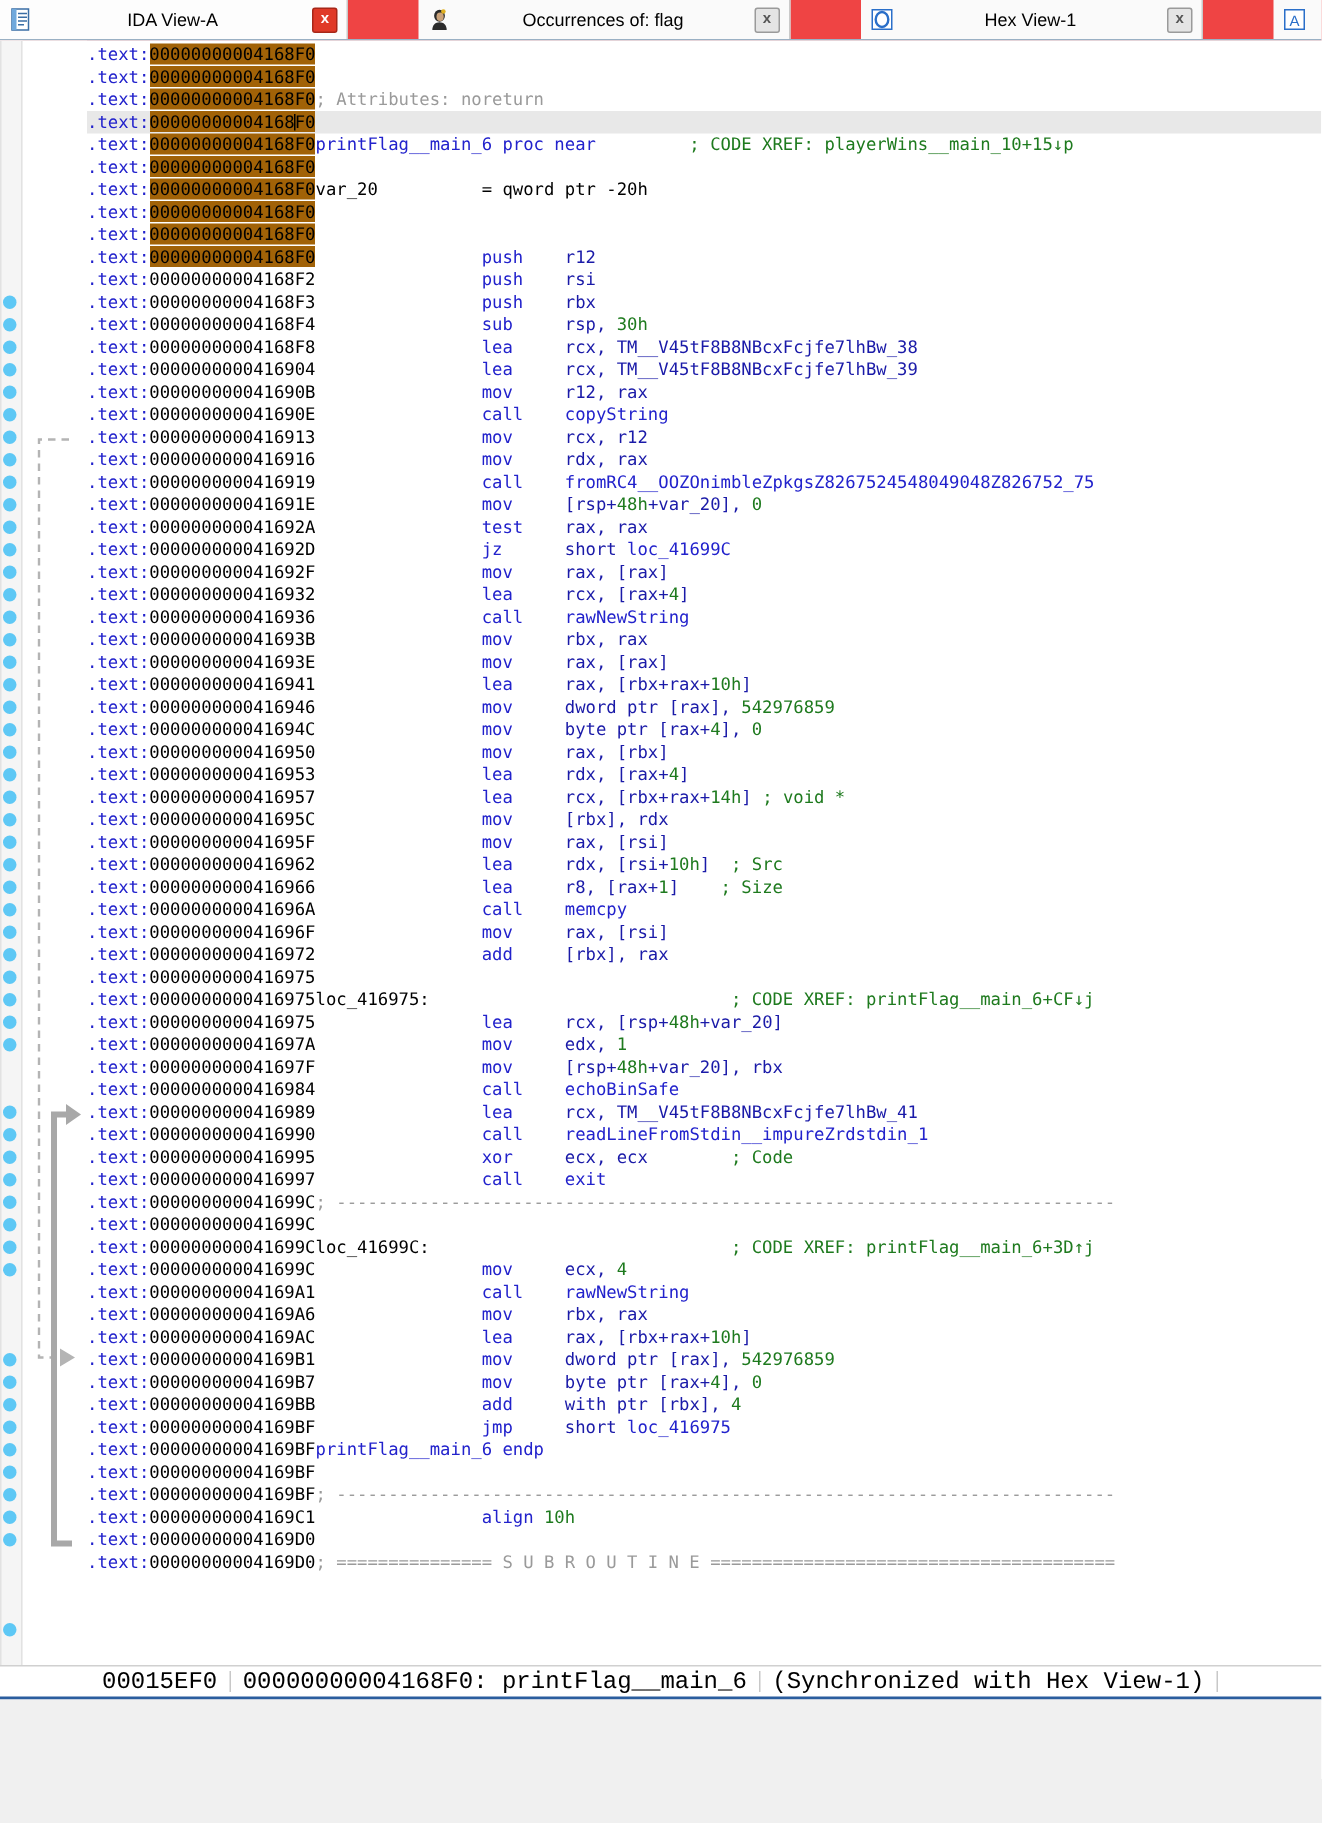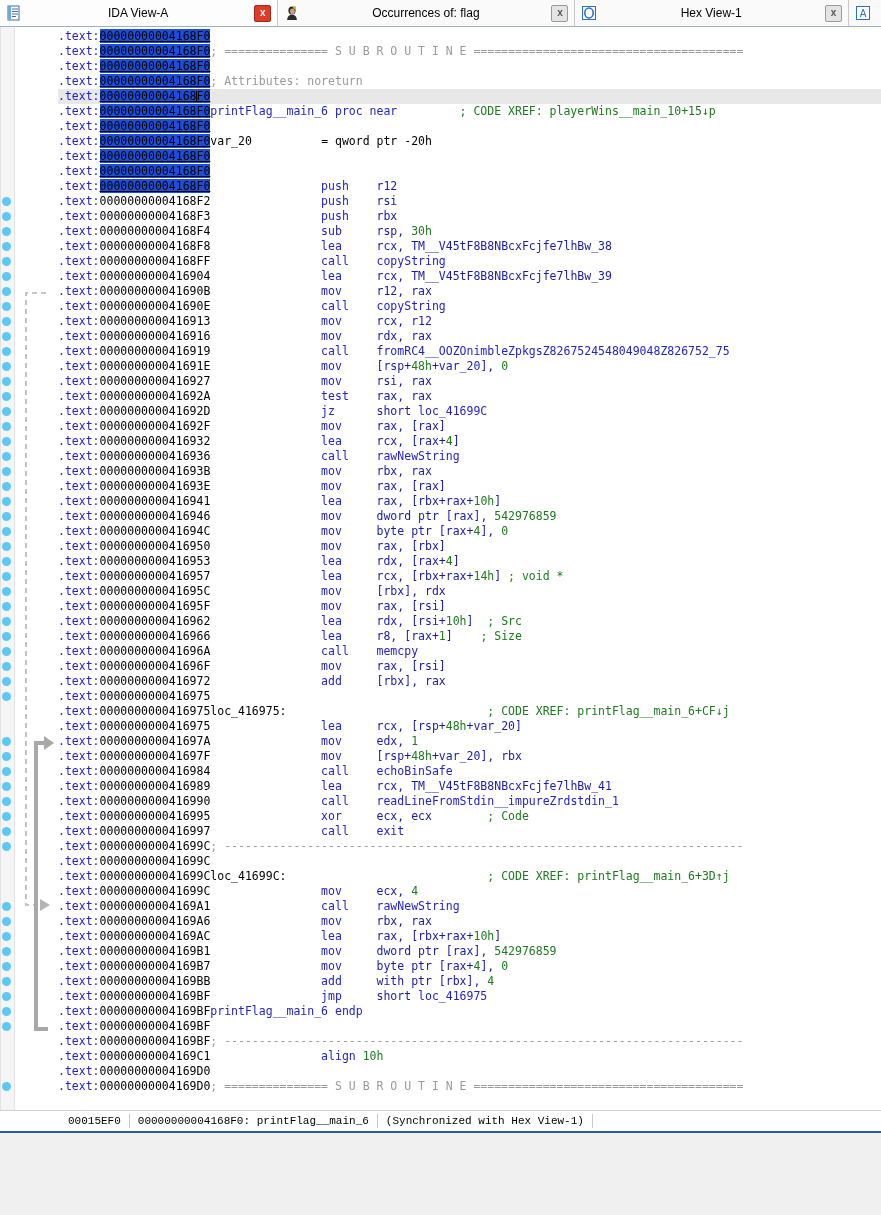--- a/index.html
+++ b/index.html
@@ -6,20 +6,21 @@
   body{
     width:881px;height:1215px;overflow:hidden;
     font-family:"DejaVu Sans Mono","Liberation Mono",monospace;
   }
 
   
   .tabbar{
     display:flex;align-items:stretch;height:26px;
     background:#ef4444;border-bottom:1px solid #9ab0c4;
     font-family:"Liberation Sans",sans-serif;
+    gap:47px;
   }
   .tab{
     display:flex;align-items:center;gap:6px;
     padding:0 6px;position:relative;
     border-right:1px solid #c9c9c9;
     background:#fafafa;
     font-size:12px;color:#000;
   }
   .tab.active{background:#fdfdfd;}
   .tab .tab-label{flex:1;text-align:center;white-space:nowrap;padding:0 26px;}
@@ -62,40 +63,40 @@
   .line{
     position:relative;
     height:15px;line-height:15px;
     white-space:pre;
     font-size:11.5px;
     font-family:"DejaVu Sans Mono","Liberation Mono",monospace;
   }
   .line.current{background:#e8e8e8;}
   .seg{color:#2222cc;}
   .addr{color:#000000;}
-  .addr.hl{background:#1d4ed8;text-decoration:underline;}
+  .addr.hl{background:#a16207;}
   .caret{
     display:inline-block;width:0;border-left:1px solid #000;height:11px;
     vertical-align:-2px;margin:0 -0.5px;
   }
   .ins{color:#2222cc;}
   .reg{color:#1a1aa8;}
   .num{color:#1e7a1e;}
   .fn{color:#2222cc;}
   .cmt{color:#1e7a1e;}
   .sep{color:#9a9a9a;}
   .lbl{color:#000000;}
   .kw{color:#1a1aa8;}
   .pub{color:#2222cc;}
 
   
   .statusbar{
     height:20px;display:flex;align-items:center;
     background:#ffffff;border-top:1px solid #d0d0d0;
-    font-family:"Liberation Mono",monospace;font-size:11px;color:#000;
+    font-family:"Liberation Mono",monospace;font-size:16px;color:#000;
   }
   .statusbar .cell{padding:0 8px;border-right:1px solid #c8c8c8;height:14px;line-height:14px;}
   .statusbar .cell:first-child{margin-left:60px;}
   .statusbar .cell.last{border-right:1px solid #c8c8c8;}
   .bluerule{height:2px;background:#2a5d9e;}
   .bottomfill{height:83px;background:#f0f0f0;}
 </style>
 </head>
 <body>
 
@@ -215,43 +216,40 @@
         <div class="dot" style="top: 950px;"></div>
         <div class="dot" style="top: 965px;"></div>
         <div class="dot" style="top: 980px;"></div>
         <div class="dot" style="top: 995px;"></div>
         <div class="dot" style="top: 1055px;"></div>
       </div>
   </div>
 
   <div class="codearea" style="padding-top: 2px;">
       <div class="line"><span class="seg">.text:</span><span class="addr hl">00000000004168F0</span></div>
-      <div class="line"><span class="seg">.text:</span><span class="addr hl">00000000004168F0</span><span class="sep">; =============== S U B R O U T I N E =======================================</span></div>
       <div class="line"><span class="seg">.text:</span><span class="addr hl">00000000004168F0</span></div>
       <div class="line"><span class="seg">.text:</span><span class="addr hl">00000000004168F0</span><span class="sep">; Attributes: noreturn</span></div>
       <div class="line current"><span class="seg">.text:</span><span class="addr hl">00000000004168<span class="caret"></span>F0</span></div>
       <div class="line"><span class="seg">.text:</span><span class="addr hl">00000000004168F0</span><span class="pub">printFlag__main_6 proc near</span><span>         </span><span class="cmt">; CODE XREF: playerWins__main_10+15↓p</span></div>
       <div class="line"><span class="seg">.text:</span><span class="addr hl">00000000004168F0</span></div>
       <div class="line"><span class="seg">.text:</span><span class="addr hl">00000000004168F0</span><span class="lbl">var_20</span><span>          </span><span class="lbl">= qword ptr -20h</span></div>
       <div class="line"><span class="seg">.text:</span><span class="addr hl">00000000004168F0</span></div>
       <div class="line"><span class="seg">.text:</span><span class="addr hl">00000000004168F0</span></div>
       <div class="line"><span class="seg">.text:</span><span class="addr hl">00000000004168F0</span><span>                </span><span class="ins">push</span><span>    </span><span class="reg">r12</span></div>
       <div class="line"><span class="seg">.text:</span><span class="addr">00000000004168F2</span><span>                </span><span class="ins">push</span><span>    </span><span class="reg">rsi</span></div>
       <div class="line"><span class="seg">.text:</span><span class="addr">00000000004168F3</span><span>                </span><span class="ins">push</span><span>    </span><span class="reg">rbx</span></div>
       <div class="line"><span class="seg">.text:</span><span class="addr">00000000004168F4</span><span>                </span><span class="ins">sub</span><span>     </span><span class="reg">rsp, </span><span class="num">30h</span></div>
       <div class="line"><span class="seg">.text:</span><span class="addr">00000000004168F8</span><span>                </span><span class="ins">lea</span><span>     </span><span class="reg">rcx, TM__V45tF8B8NBcxFcjfe7lhBw_38</span></div>
-      <div class="line"><span class="seg">.text:</span><span class="addr">00000000004168FF</span><span>                </span><span class="ins">call</span><span>    </span><span class="fn">copyString</span></div>
       <div class="line"><span class="seg">.text:</span><span class="addr">0000000000416904</span><span>                </span><span class="ins">lea</span><span>     </span><span class="reg">rcx, TM__V45tF8B8NBcxFcjfe7lhBw_39</span></div>
       <div class="line"><span class="seg">.text:</span><span class="addr">000000000041690B</span><span>                </span><span class="ins">mov</span><span>     </span><span class="reg">r12, rax</span></div>
       <div class="line"><span class="seg">.text:</span><span class="addr">000000000041690E</span><span>                </span><span class="ins">call</span><span>    </span><span class="fn">copyString</span></div>
       <div class="line"><span class="seg">.text:</span><span class="addr">0000000000416913</span><span>                </span><span class="ins">mov</span><span>     </span><span class="reg">rcx, r12</span></div>
       <div class="line"><span class="seg">.text:</span><span class="addr">0000000000416916</span><span>                </span><span class="ins">mov</span><span>     </span><span class="reg">rdx, rax</span></div>
       <div class="line"><span class="seg">.text:</span><span class="addr">0000000000416919</span><span>                </span><span class="ins">call</span><span>    </span><span class="fn">fromRC4__OOZOnimbleZpkgsZ8267524548049048Z826752_75</span></div>
       <div class="line"><span class="seg">.text:</span><span class="addr">000000000041691E</span><span>                </span><span class="ins">mov</span><span>     </span><span class="reg">[rsp+</span><span class="num">48h</span><span class="reg">+var_20], </span><span class="num">0</span></div>
-      <div class="line"><span class="seg">.text:</span><span class="addr">0000000000416927</span><span>                </span><span class="ins">mov</span><span>     </span><span class="reg">rsi, rax</span></div>
       <div class="line"><span class="seg">.text:</span><span class="addr">000000000041692A</span><span>                </span><span class="ins">test</span><span>    </span><span class="reg">rax, rax</span></div>
       <div class="line"><span class="seg">.text:</span><span class="addr">000000000041692D</span><span>                </span><span class="ins">jz</span><span>      </span><span class="kw">short </span><span class="fn">loc_41699C</span></div>
       <div class="line"><span class="seg">.text:</span><span class="addr">000000000041692F</span><span>                </span><span class="ins">mov</span><span>     </span><span class="reg">rax, [rax]</span></div>
       <div class="line"><span class="seg">.text:</span><span class="addr">0000000000416932</span><span>                </span><span class="ins">lea</span><span>     </span><span class="reg">rcx, [rax+</span><span class="num">4</span><span class="reg">]</span></div>
       <div class="line"><span class="seg">.text:</span><span class="addr">0000000000416936</span><span>                </span><span class="ins">call</span><span>    </span><span class="fn">rawNewString</span></div>
       <div class="line"><span class="seg">.text:</span><span class="addr">000000000041693B</span><span>                </span><span class="ins">mov</span><span>     </span><span class="reg">rbx, rax</span></div>
       <div class="line"><span class="seg">.text:</span><span class="addr">000000000041693E</span><span>                </span><span class="ins">mov</span><span>     </span><span class="reg">rax, [rax]</span></div>
       <div class="line"><span class="seg">.text:</span><span class="addr">0000000000416941</span><span>                </span><span class="ins">lea</span><span>     </span><span class="reg">rax, [rbx+rax+</span><span class="num">10h</span><span class="reg">]</span></div>
       <div class="line"><span class="seg">.text:</span><span class="addr">0000000000416946</span><span>                </span><span class="ins">mov</span><span>     </span><span class="kw">dword ptr </span><span class="reg">[rax], </span><span class="num">542976859</span></div>
       <div class="line"><span class="seg">.text:</span><span class="addr">000000000041694C</span><span>                </span><span class="ins">mov</span><span>     </span><span class="kw">byte ptr </span><span class="reg">[rax+</span><span class="num">4</span><span class="reg">], </span><span class="num">0</span></div>

